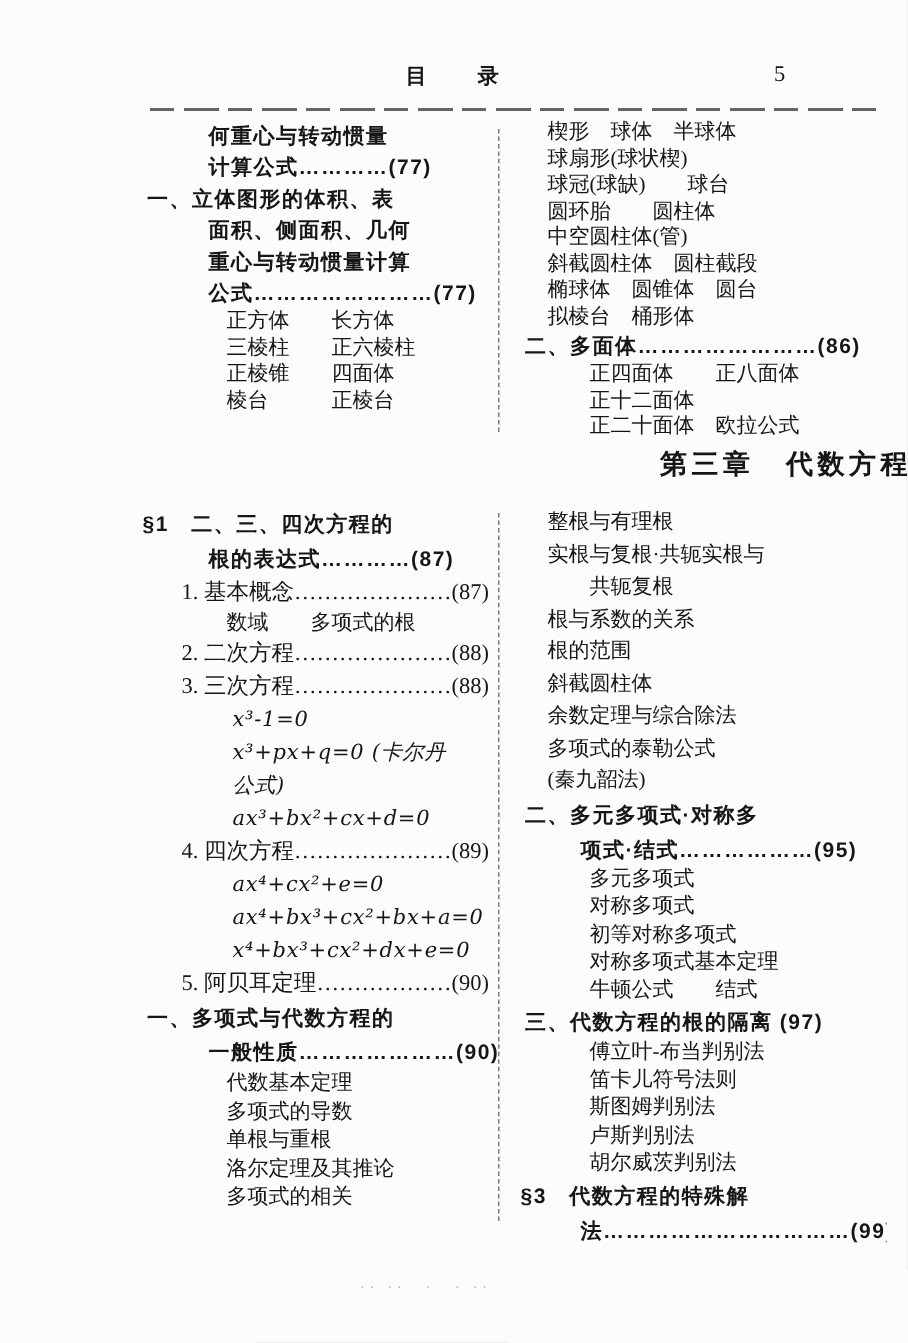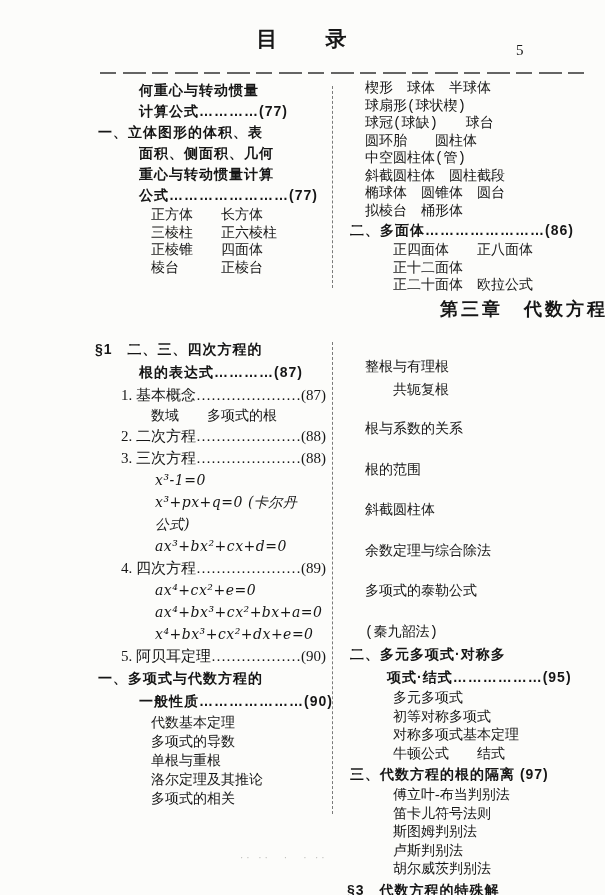--- a/index.html
+++ b/index.html
@@ -2,22 +2,22 @@
 <html><head>
 <meta charset="utf-8">
 <style>
   html,body{margin:0;padding:0;background:#e8e8e6;}
   .page{
     position:relative;width:605px;height:895px;margin:0 auto;
     background:#fcfcfa;color:#161616;overflow:hidden;
     font-family:"Liberation Serif","DejaVu Serif",serif;
   }
   .hdr-title{
-    position:absolute;top:25px;left:0;width:100%;text-align:center;
-    font-weight:700;font-size:21px;letter-spacing:2px;white-space:pre;
+    position:absolute;top:42px;left:0;width:100%;text-align:center;
+    font-weight:700;font-size:14px;letter-spacing:2px;white-space:pre;
   }
   .hdr-page{
     position:absolute;top:42px;left:516px;font-size:15px;
   }
   .hdr-rule{
     position:absolute;top:72px;left:100px;right:16px;height:2px;
     background:repeating-linear-gradient(90deg,#4a4a4a 0 16px,transparent 16px 23px,#4a4a4a 23px 46px,transparent 46px 52px);
     opacity:.85;
   }
   .vdiv{position:absolute;left:332px;width:0;border-left:1.5px dashed #5a5a5a;opacity:.8;}
@@ -41,22 +41,22 @@
     font-weight:700;font-size:14px;line-height:23px;letter-spacing:1px;
   }
   .k-sec{padding-left:3px;}
   .k-sec0{padding-left:0;}
   .k-hang{padding-left:44px;}
   .col.right .k-hang{padding-left:40px;}
   
   .k-num{font-size:15px;line-height:22px;padding-left:26px;}
   .k-sub{font-size:14px;line-height:19px;padding-left:56px;}
   .k-item2{font-size:14px;line-height:17.5px;padding-left:56px;}
-  .k-item1{font-size:14px;line-height:17.5px;padding-left:18px;font-family:Liberation Mono, monospace;}
-  .cols.bottom .k-item1{line-height:21.5px;margin-top:19px;}
+  .k-item1{font-size:14px;line-height:17.5px;padding-left:18px;}
+  .cols.bottom .k-item1{line-height:21.5px;}
   .k-cont{font-size:14px;line-height:21.5px;padding-left:46px;}
   .k-sub2{font-size:14px;line-height:18.5px;padding-left:46px;}
   .cols.top .k-sec,.cols.top .k-sec0,.cols.top .k-hang{line-height:21px;}
   .cols.top .k-sub2{line-height:17.5px;}
   .k-f{
     font-family:"DejaVu Serif","Liberation Serif",serif;font-style:italic;
     font-size:14px;line-height:22px;padding-left:60px;letter-spacing:.5px;
   }
   .smudge{
     position:absolute;top:851px;left:240px;color:#b5b5b2;
@@ -125,30 +125,32 @@
         <div class="line k-sec">一、多项式与代数方程的</div>
         <div class="line k-hang">一般性质…………………(90)</div>
         <div class="line k-sub">代数基本定理</div>
         <div class="line k-sub">多项式的导数</div>
         <div class="line k-sub">单根与重根</div>
         <div class="line k-sub">洛尔定理及其推论</div>
         <div class="line k-sub">多项式的相关</div>
       </div>
     <div class="col right">
         <div class="line k-item1">整根与有理根</div>
+        <div class="line k-item1">实根与复根·共轭实根与</div>
         <div class="line k-cont">共轭复根</div>
         <div class="line k-item1">根与系数的关系</div>
         <div class="line k-item1">根的范围</div>
         <div class="line k-item1">斜截圆柱体</div>
         <div class="line k-item1">余数定理与综合除法</div>
         <div class="line k-item1">多项式的泰勒公式</div>
         <div class="line k-item1">(秦九韶法)</div>
         <div class="line k-sec">二、多元多项式·对称多</div>
         <div class="line k-hang">项式·结式………………(95)</div>
         <div class="line k-sub2">多元多项式</div>
+        <div class="line k-sub2">对称多项式</div>
         <div class="line k-sub2">初等对称多项式</div>
         <div class="line k-sub2">对称多项式基本定理</div>
         <div class="line k-sub2">牛顿公式　　结式</div>
         <div class="line k-sec">三、代数方程的根的隔离 (97)</div>
         <div class="line k-sub2">傅立叶-布当判别法</div>
         <div class="line k-sub2">笛卡儿符号法则</div>
         <div class="line k-sub2">斯图姆判别法</div>
         <div class="line k-sub2">卢斯判别法</div>
         <div class="line k-sub2">胡尔威茨判别法</div>
         <div class="line k-sec0">§3　代数方程的特殊解</div>

